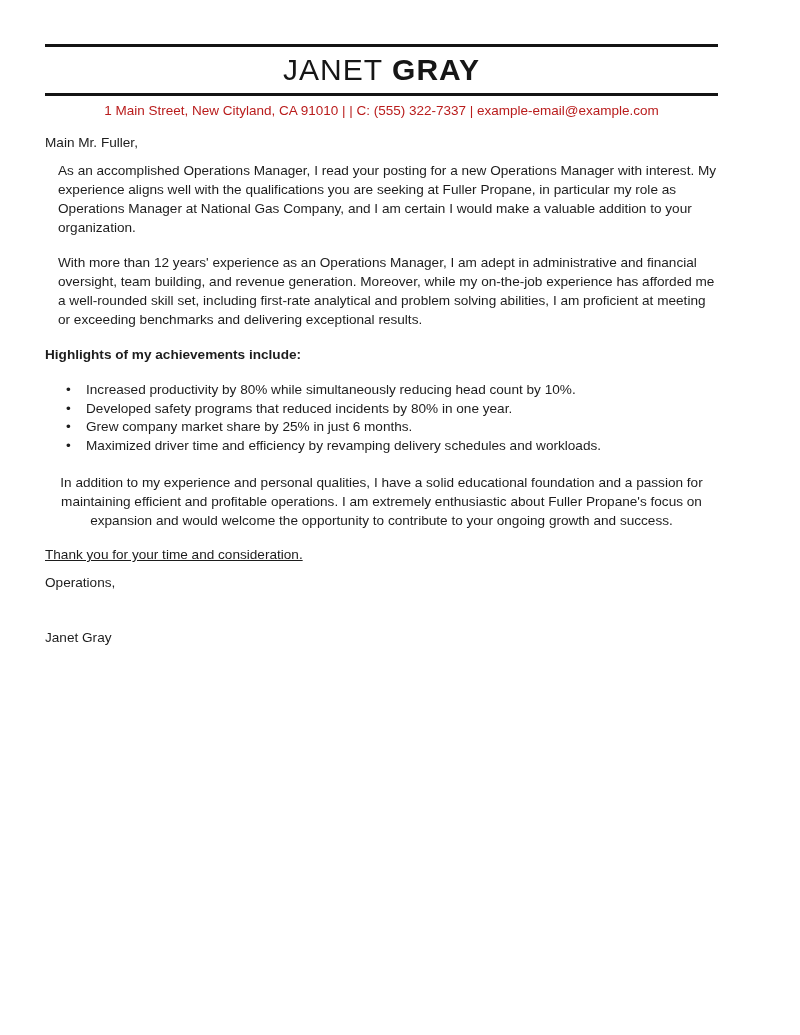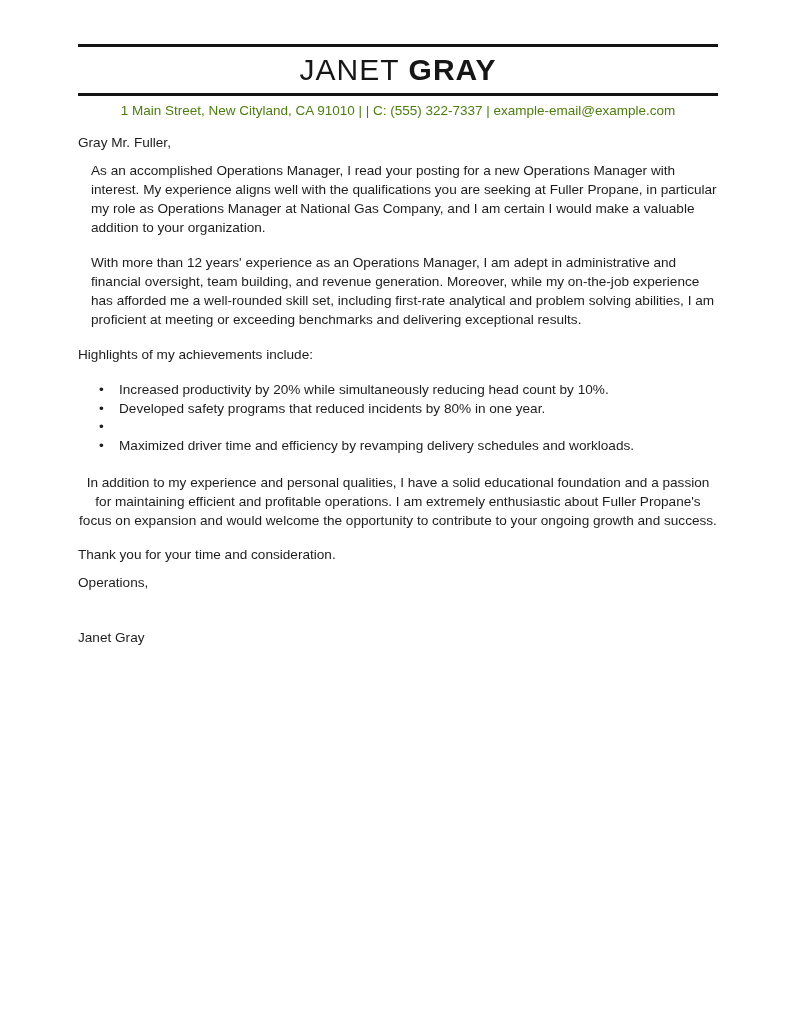--- a/index.html
+++ b/index.html
@@ -8,21 +8,21 @@
     width: 800px;
     height: 1035px;
     background: #ffffff;
     font-family: "Liberation Sans", sans-serif;
     color: #1c1c1c;
     overflow: hidden;
   }
   .page {
     width: 800px;
     height: 830px;
-    padding: 44px 82px 0 78px;
+    padding: 44px 82px 0 45px;
   }
   .rule {
     height: 3px;
     background: #141414;
   }
   h1.name {
     margin: 0;
     height: 46px;
     line-height: 46px;
     text-align: center;
@@ -34,86 +34,87 @@
   }
   .name-last {
     font-weight: 700;
     margin-left: 9px;
   }
   .contact {
     margin-top: 7px;
     text-align: center;
     font-size: 13.5px;
     line-height: 16px;
-    color: #4d7c0f;
+    color: #b91c1c;
     white-space: nowrap;
   }
   main.letter-body {
     font-size: 13.6px;
     line-height: 19px;
     color: #1d1d1d;
   }
   p { margin: 0; }
   .salutation { margin: 14px 0 9px 0; }
   .para { margin: 0 0 16px 13px; }
   .para-tight { margin: 0 0 15px 0; text-align: center; }
-  .highlights-intro { margin: 0 0 17px 0; }
+  .highlights-intro { margin: 0 0 17px 0; font-weight: bold; }
   ul.highlights {
     list-style: none;
     margin: 0 0 18px 0;
     padding: 0 0 0 21px;
   }
   ul.highlights li {
     display: flex;
     line-height: 18.5px;
   }
   .bullet-glyph {
     flex: 0 0 20px;
     width: 20px;
     font-size: 13.6px;
   }
-  .thanks { margin: 0 0 9px 0; }
+  .thanks { margin: 0 0 9px 0; text-decoration: underline; }
   .valediction { margin: 0 0 36px 0; }
   .signature { margin: 0; }
 </style>
 </head>
 <body>
 
 <div class="page">
 
   <header>
     <div class="rule"></div>
     <h1 class="name">
       <span class="name-first">JANET</span><span class="name-last">GRAY</span>
     </h1>
     <div class="rule"></div>
     <div class="contact">1 Main Street, New Cityland, CA 91010 | | C: (555) 322-7337 | example-email@example.com</div>
   </header>
 
   <main class="letter-body">
 
-    <p class="salutation">Gray Mr. Fuller,</p>
+    <p class="salutation">Main Mr. Fuller,</p>
 
     <p class="para">As an accomplished Operations Manager, I read your posting for a new Operations Manager with interest. My experience aligns well with the qualifications you are seeking at Fuller Propane, in particular my role as Operations Manager at National Gas Company, and I am certain I would make a valuable addition to your organization.</p>
 
     <p class="para">With more than 12 years' experience as an Operations Manager, I am adept in administrative and financial oversight, team building, and revenue generation. Moreover, while my on-the-job experience has afforded me a well-rounded skill set, including first-rate analytical and problem solving abilities, I am proficient at meeting or exceeding benchmarks and delivering exceptional results.</p>
 
     <p class="highlights-intro">Highlights of my achievements include:</p>
 
     <ul class="highlights">
       <li>
         <span class="bullet-glyph">•</span>
-        <span>Increased productivity by 20% while simultaneously reducing head count by 10%.</span>
+        <span>Increased productivity by 80% while simultaneously reducing head count by 10%.</span>
       </li>
       <li>
         <span class="bullet-glyph">•</span>
         <span>Developed safety programs that reduced incidents by 80% in one year.</span>
       </li>
       <li>
         <span class="bullet-glyph">•</span>
+        <span>Grew company market share by 25% in just 6 months.</span>
       </li>
       <li>
         <span class="bullet-glyph">•</span>
         <span>Maximized driver time and efficiency by revamping delivery schedules and workloads.</span>
       </li>
     </ul>
 
     <p class="para-tight">In addition to my experience and personal qualities, I have a solid educational foundation and a passion for maintaining efficient and profitable operations. I am extremely enthusiastic about Fuller Propane's focus on expansion and would welcome the opportunity to contribute to your ongoing growth and success.</p>
 
 

